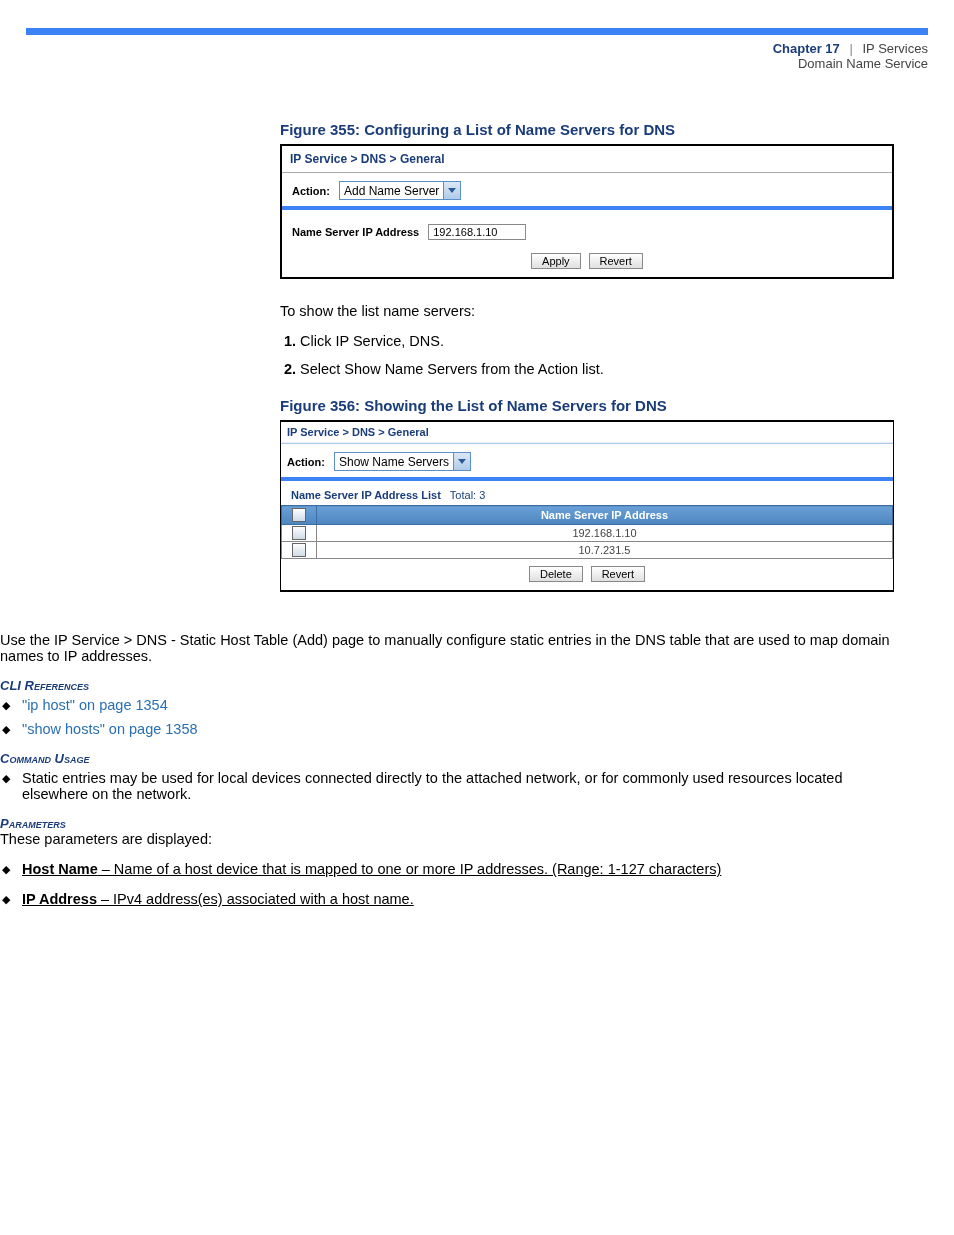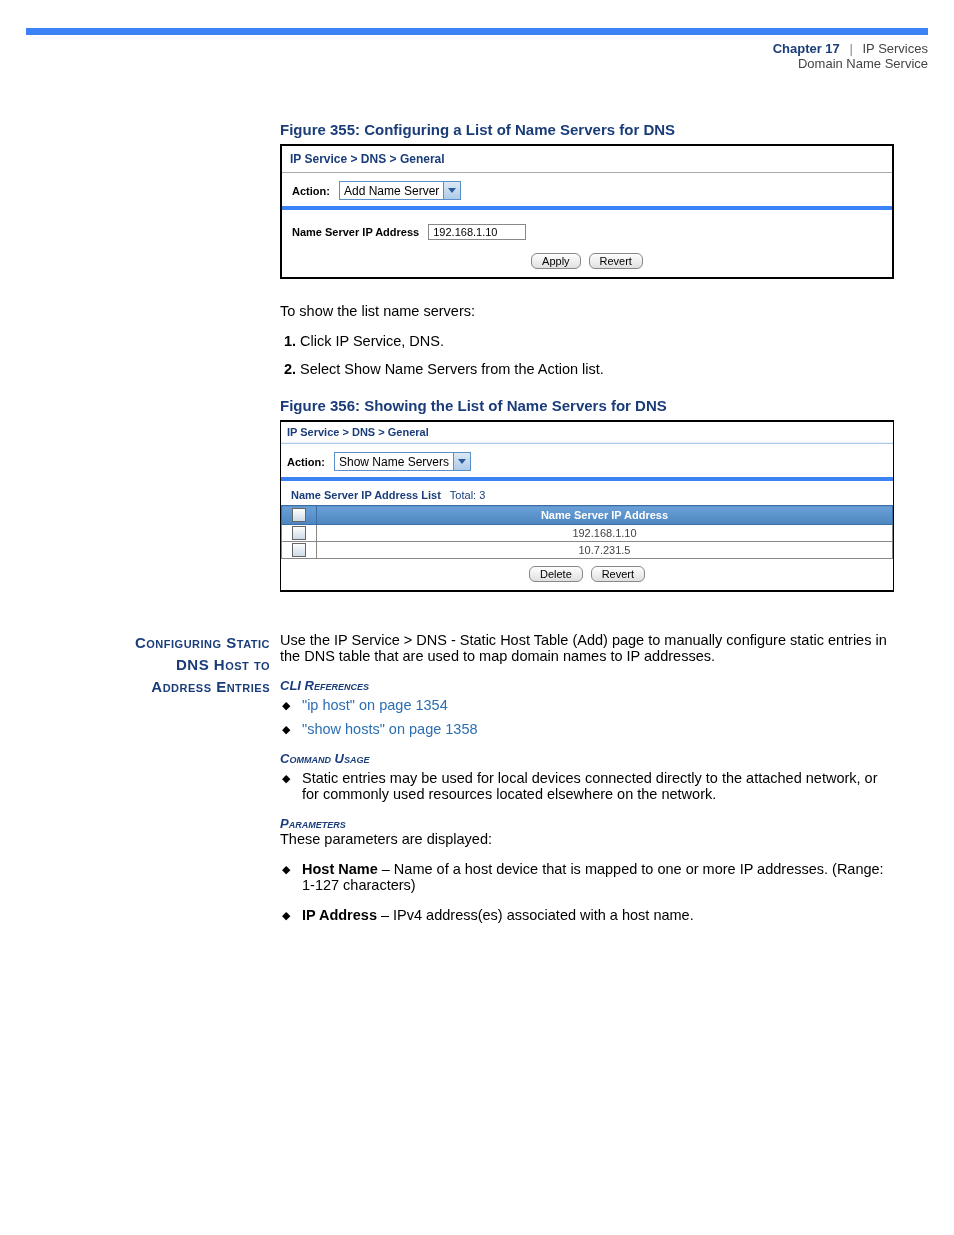--- a/index.html
+++ b/index.html
@@ -102,21 +102,21 @@
     width: 88px;
     background: #fff;
   }
   .btn-row {
     text-align: center;
     padding: 6px 0 8px 0;
   }
   .mini-btn {
     display: inline-block;
     border: 1px solid #888;
-    border-radius: 6px;
+    border-radius: 0;
     background: linear-gradient(#fefefe,#e0e0e0);
     font-size: 11px;
     padding: 1px 10px;
     margin: 0 2px;
     cursor: pointer;
   }
   .body-text {
     font-size: 14.5px;
     margin: 10px 0 14px 0;
   }
@@ -333,42 +333,37 @@
       </tbody>
         </table>
       <div class="btn-row">
         <span class="mini-btn">Delete</span>
         <span class="mini-btn">Revert</span>
       </div>
     </div>
   </div>
 
   <div class="two-col">
-    <div class="side-head">
-      <div class="sc-big">Configuring Static</div>
-      <div class="sc-big">DNS Host to</div>
-      <div class="sc-big">Address Entries</div>
-    </div>
     <div class="main-col">
       <div>Use the IP Service &gt; DNS - Static Host Table (Add) page to manually configure static entries in the DNS table that are used to map domain names to IP addresses.</div>
 
       <div class="sect-head">CLI References</div>
       <ul class="diamond">
         <li><a class="xref">"ip host" on page 1354</a></li>
         <li><a class="xref">"show hosts" on page 1358</a></li>
       </ul>
 
       <div class="sect-head">Command Usage</div>
       <ul class="diamond">
         <li>Static entries may be used for local devices connected directly to the attached network, or for commonly used resources located elsewhere on the network.</li>
       </ul>
 
       <div class="sect-head">Parameters</div>
       <div>These parameters are displayed:</div>
-      <ul class="diamond" style="margin-top:14px;">
+      <ul class="diamond" style="margin-top:14px;text-decoration:underline;">
         <li>
           <b>Host Name</b><span> – Name of a host device that is mapped to one or more IP addresses. (Range: 1-127 characters)</span>
         </li>
         <li style="margin-top:14px;">
           <b>IP Address</b><span> – IPv4 address(es) associated with a host name.</span>
         </li>
       </ul>
     </div>
   </div>
 

